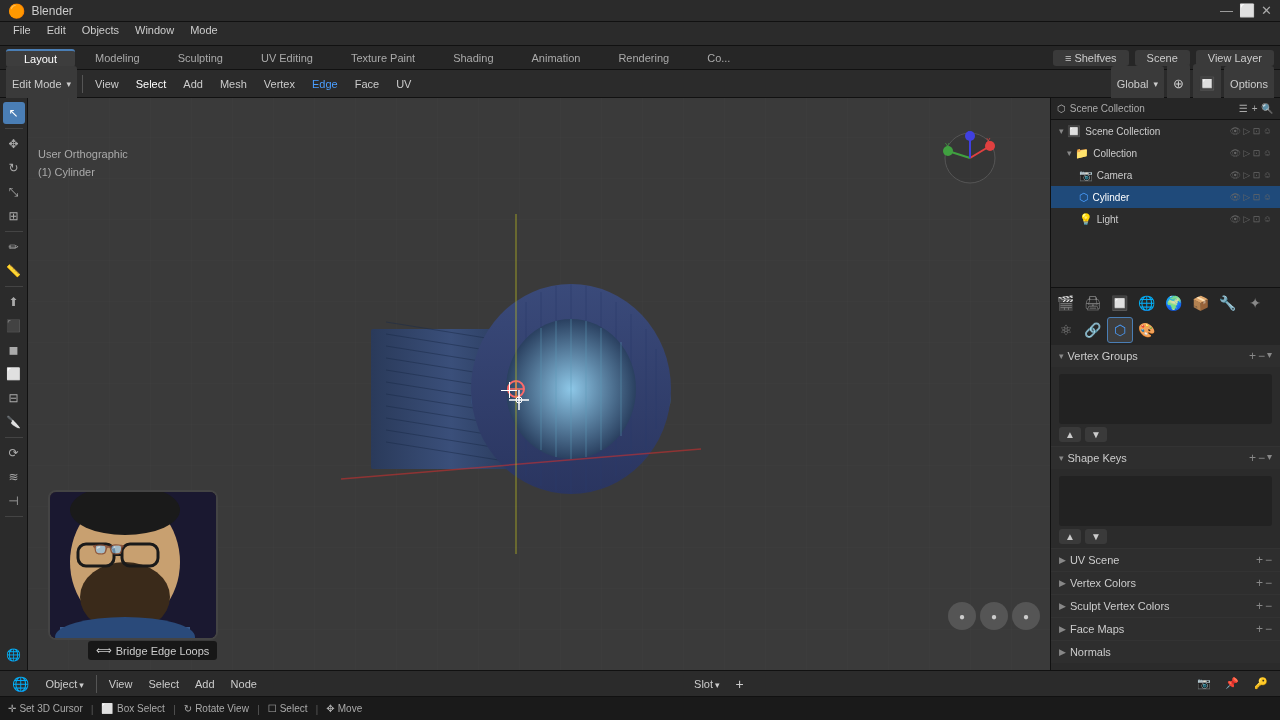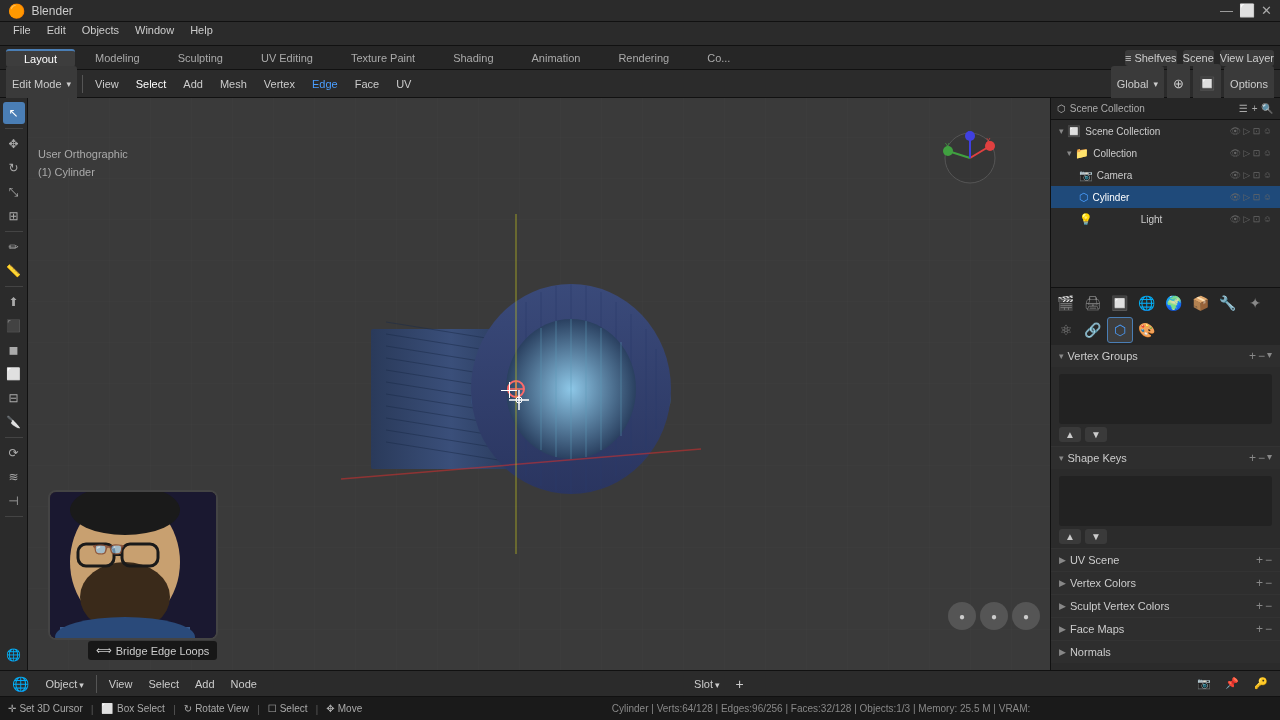--- a/index.html
+++ b/index.html
@@ -57,21 +57,21 @@
     }
     .ws-tab {
       padding: 2px 18px;
       border-radius: 3px;
       cursor: pointer;
       font-size: 11px;
       color: #aaa;
     }
     .ws-tab.active { background: #3d3d3d; color: #fff; border-top: 2px solid #4a7eb5; }
     .ws-right { margin-left: auto; display: flex; align-items: center; gap: 6px; }
-    .ws-scene { font-size: 11px; color: #ccc; padding: 2px 0; background: #3a3a3a; border-radius: 3px; }
+    .ws-scene { font-size: 11px; color: #ccc; padding: 2px 12px; background: #3a3a3a; border-radius: 3px; }
 
     
     #main {
       display: flex;
       width: 100%;
       height: calc(720px - 22px - 24px - 24px - 24px - 24px);
       
     }
 
     
@@ -395,21 +395,21 @@
     <span style="color:#aaa;cursor:pointer;font-size:13px;">⬜</span>
     <span style="color:#aaa;cursor:pointer;font-size:13px;">✕</span>
   </div>
 </div>
 
 <div id="menubar">
   <span class="menu-item">File</span>
   <span class="menu-item">Edit</span>
   <span class="menu-item">Objects</span>
   <span class="menu-item">Window</span>
-  <span class="menu-item">Help</span>
+  <span class="menu-item">Mode</span>
 </div>
 
 <div id="workspacebar">
   <span class="ws-tab active">Layout</span>
   <span class="ws-tab">Modeling</span>
   <span class="ws-tab">Sculpting</span>
   <span class="ws-tab">UV Editing</span>
   <span class="ws-tab">Texture Paint</span>
   <span class="ws-tab">Shading</span>
   <span class="ws-tab">Animation</span>
@@ -634,21 +634,21 @@
         <span style="flex:1;font-size:10px;">Camera</span>
         <span style="color:#666;font-size:9px;">👁 ▷ ⊡ ☺</span>
       </div>
       <div class="outliner-item selected" style="padding-left:28px;">
         <span style="color:#4a9eff;">⬡</span>
         <span style="flex:1;font-size:10px;color:#fff;">Cylinder</span>
         <span style="color:#666;font-size:9px;">👁 ▷ ⊡ ☺</span>
       </div>
       <div class="outliner-item" style="padding-left:28px;">
         <span>💡</span>
-        <span style="flex:1;font-size:10px;margin-left:44px;">Light</span>
+        <span style="flex:1;font-size:10px;">Light</span>
         <span style="color:#666;font-size:9px;">👁 ▷ ⊡ ☺</span>
       </div>
     </div>
 
     <div id="properties">
 
       <div id="prop-tabs">
         <div class="prop-tab" title="Render">🎬</div>
         <div class="prop-tab" title="Output">🖨</div>
         <div class="prop-tab" title="View Layer">🔲</div>
@@ -800,14 +800,13 @@
   <span class="status-sep">|</span>
   <div class="status-item">
     <span>☐</span>
     <span>Select</span>
   </div>
   <span class="status-sep">|</span>
   <div class="status-item">
     <span>✥</span>
     <span>Move</span>
   </div>
-  <div class="status-center">Cylinder | Verts:64/128 | Edges:96/256 | Faces:32/128 | Objects:1/3 | Memory: 25.5 M | VRAM:</div>
 </div>
 
 </body></html>

